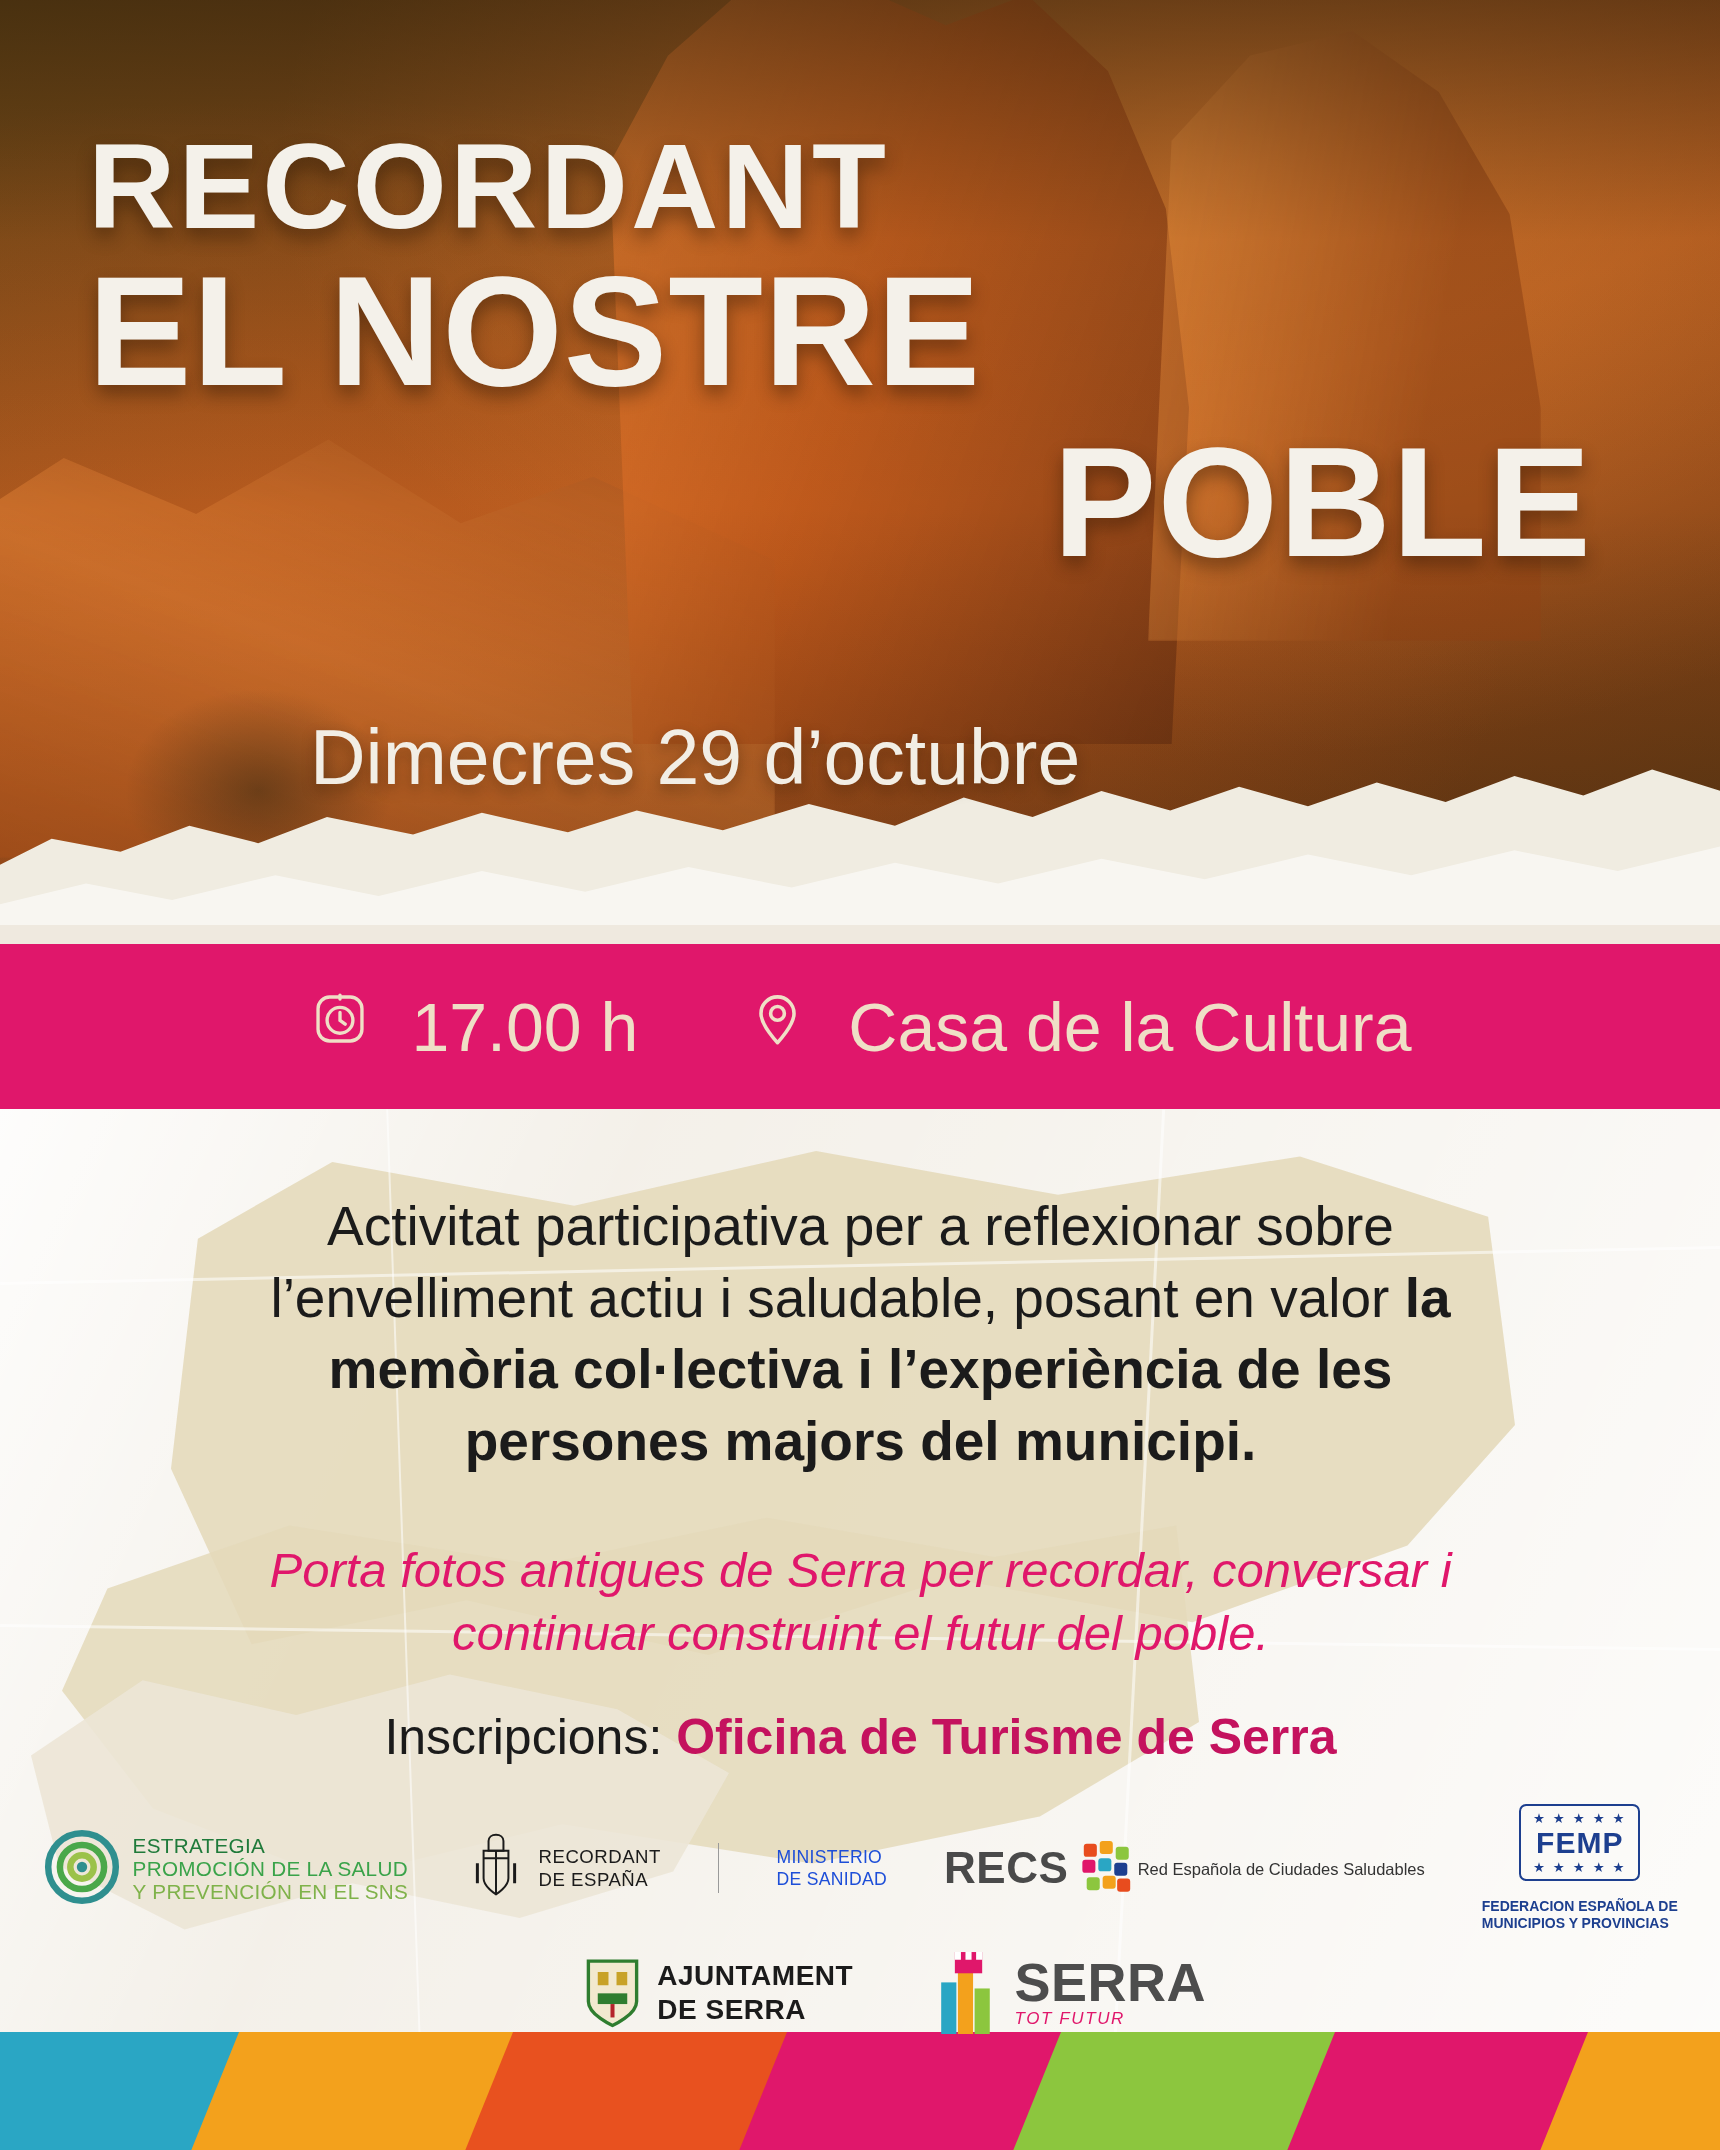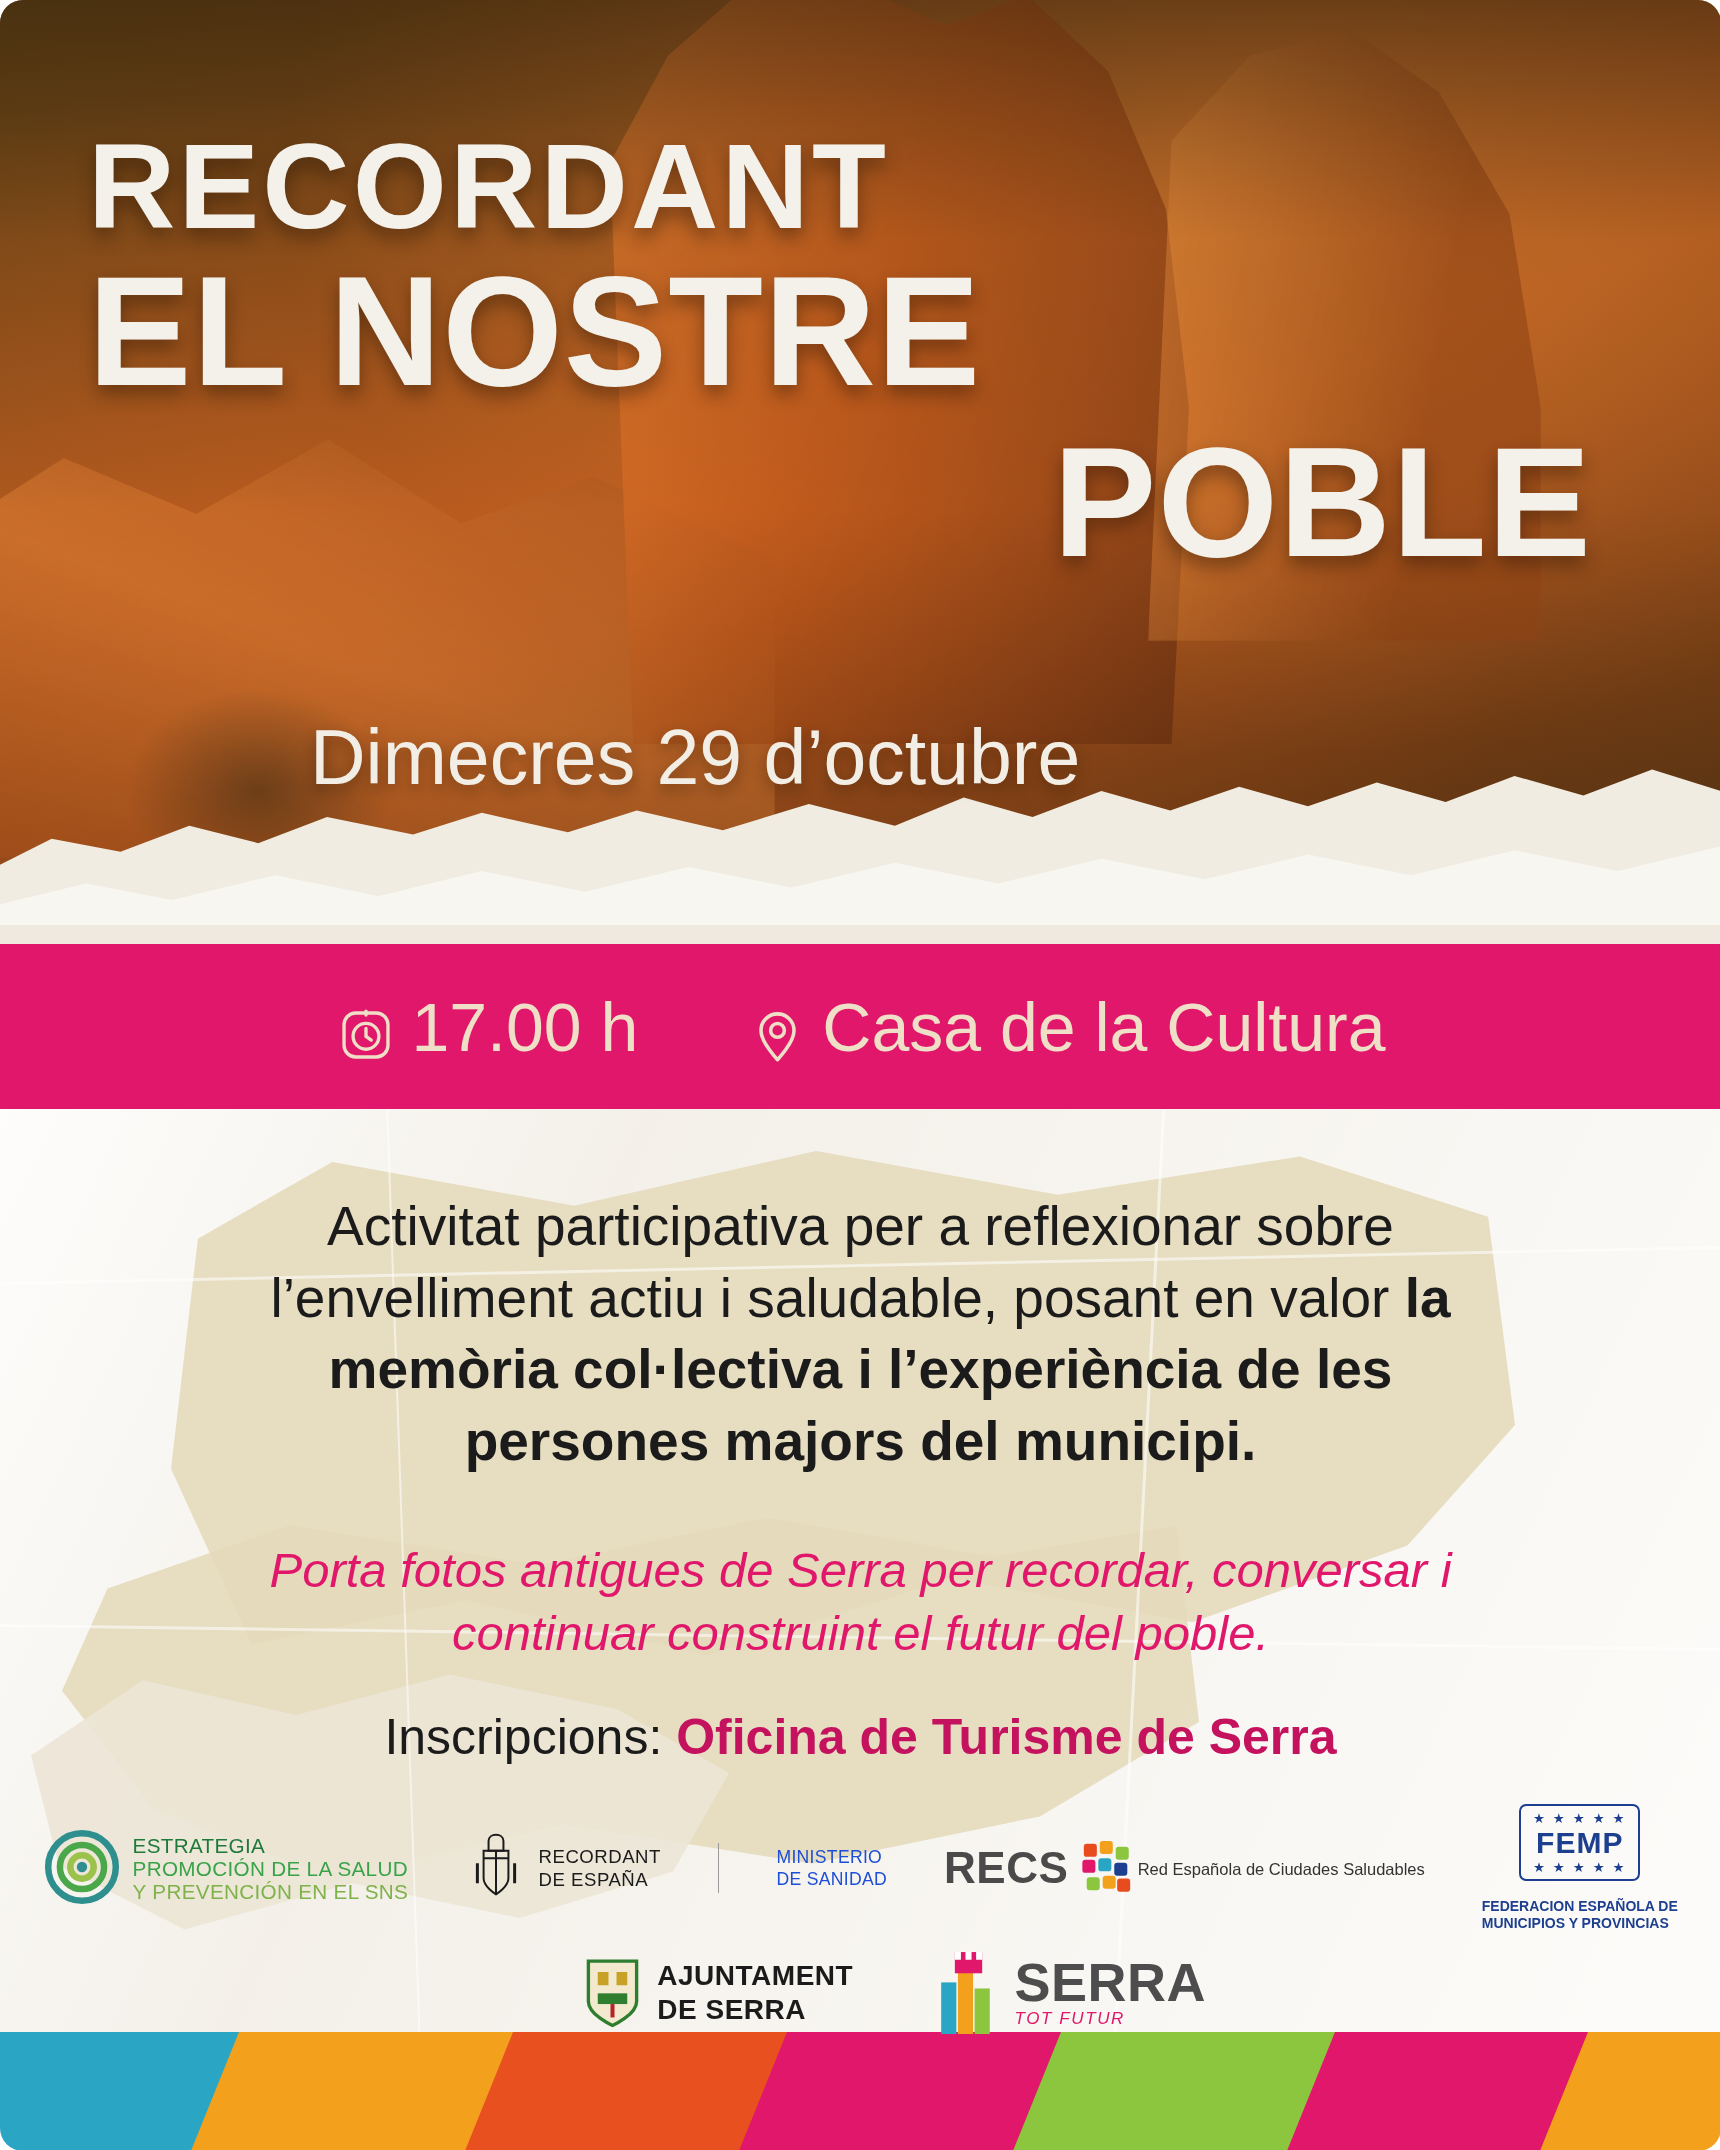--- a/index.html
+++ b/index.html
@@ -10,21 +10,20 @@
   }
   body {
     font-family: "Liberation Sans", sans-serif;
   }
   .poster {
     position: relative;
     width: 1721px;
     height: 2151px;
     overflow: hidden;
     background: #efe9df;
-    border-radius: 23px;
   }
 
   
   .hero {
     position: absolute;
     left: 0; top: 0;
     width: 1721px;
     height: 925px;
     overflow: hidden;
     background:
@@ -139,22 +138,22 @@
     width: 1721px; height: 165px;
     background: #e0176b;
     display: flex;
     align-items: center;
     justify-content: center;
     gap: 109px;
     z-index: 6;
   }
   .band-item {
     display: flex;
-    align-items: flex-end;
-    gap: 14px;
+    align-items: flex-start;
+    gap: 40px;
     color: #efdfc6;
     font-size: 68px;
     font-weight: 400;
     white-space: nowrap;
   }
   .band-item svg { display: block; }
 
   
   .paper {
     position: absolute;

